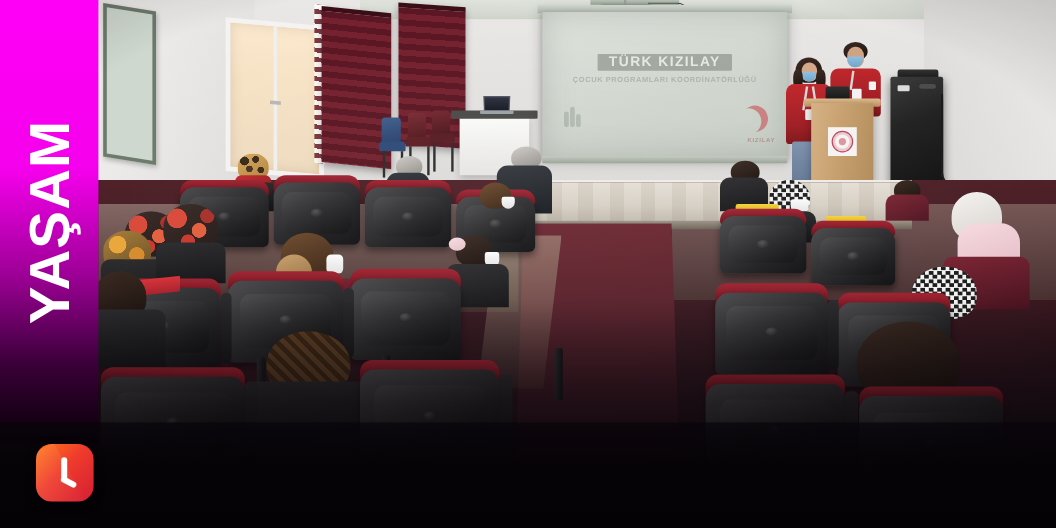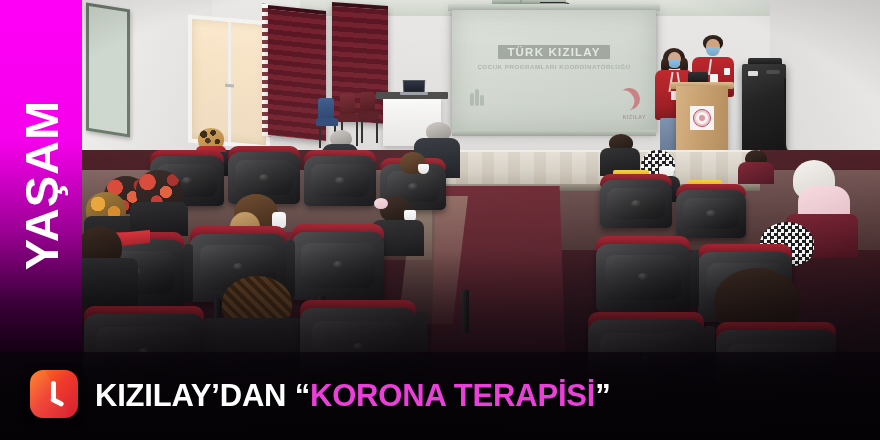--- a/index.html
+++ b/index.html
@@ -748,18 +748,15 @@
 
   <div class="side-tag">
     <div class="side-tag-text">YAŞAM</div>
   </div>
 
   <div class="caption-bar">
     <div class="logo-badge">
       <div class="logo-hand-v"></div>
       <div class="logo-hand-h"></div>
     </div>
-    <div class="caption-text">
-      <span class="cap-w">KIZILAY’DAN </span><span class="cap-w">“</span><span class="cap-m">KORONA TERAPİSİ</span><span class="cap-w">”</span>
-    </div>
   </div>
 
 </div>
 
 </body></html>

